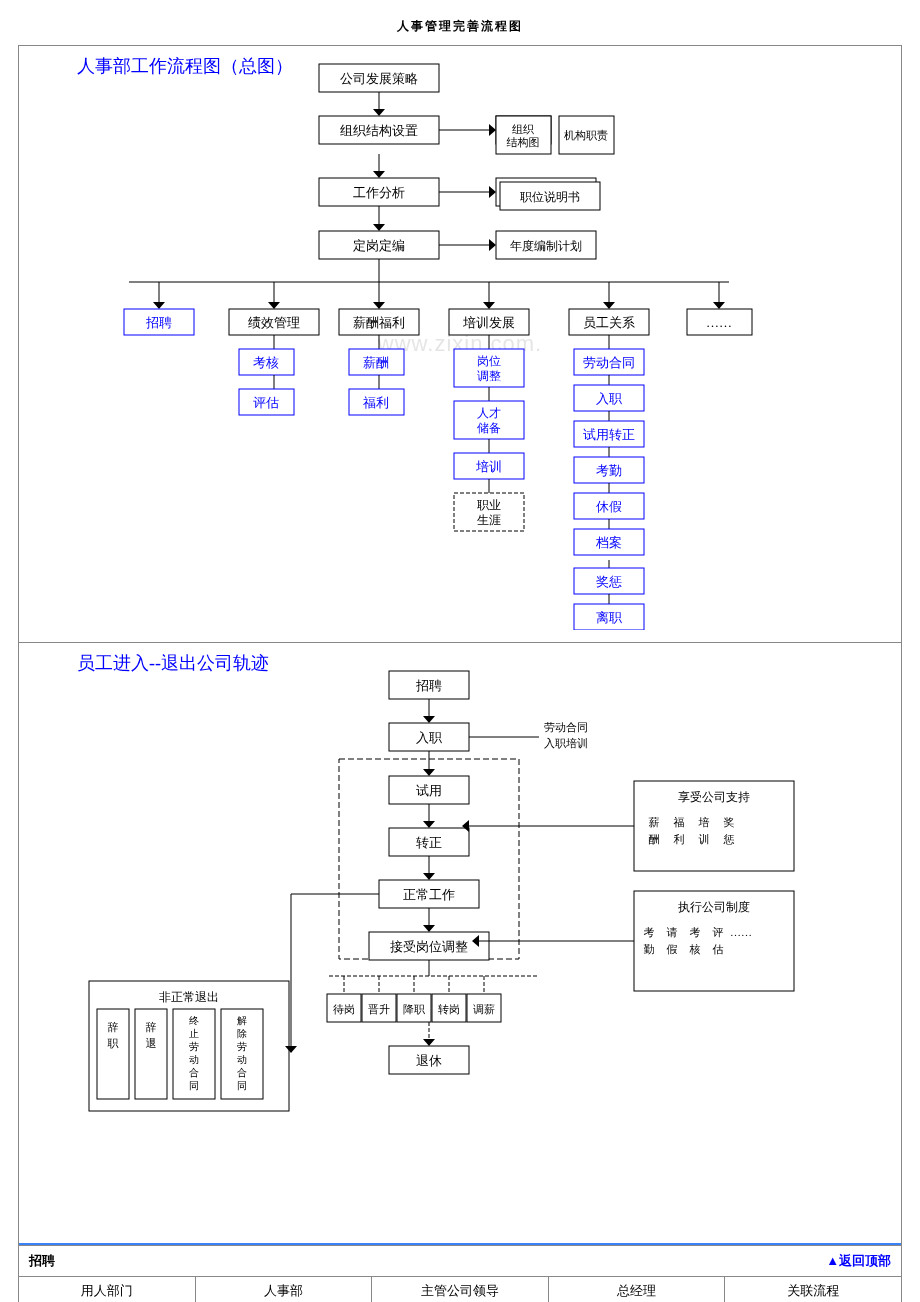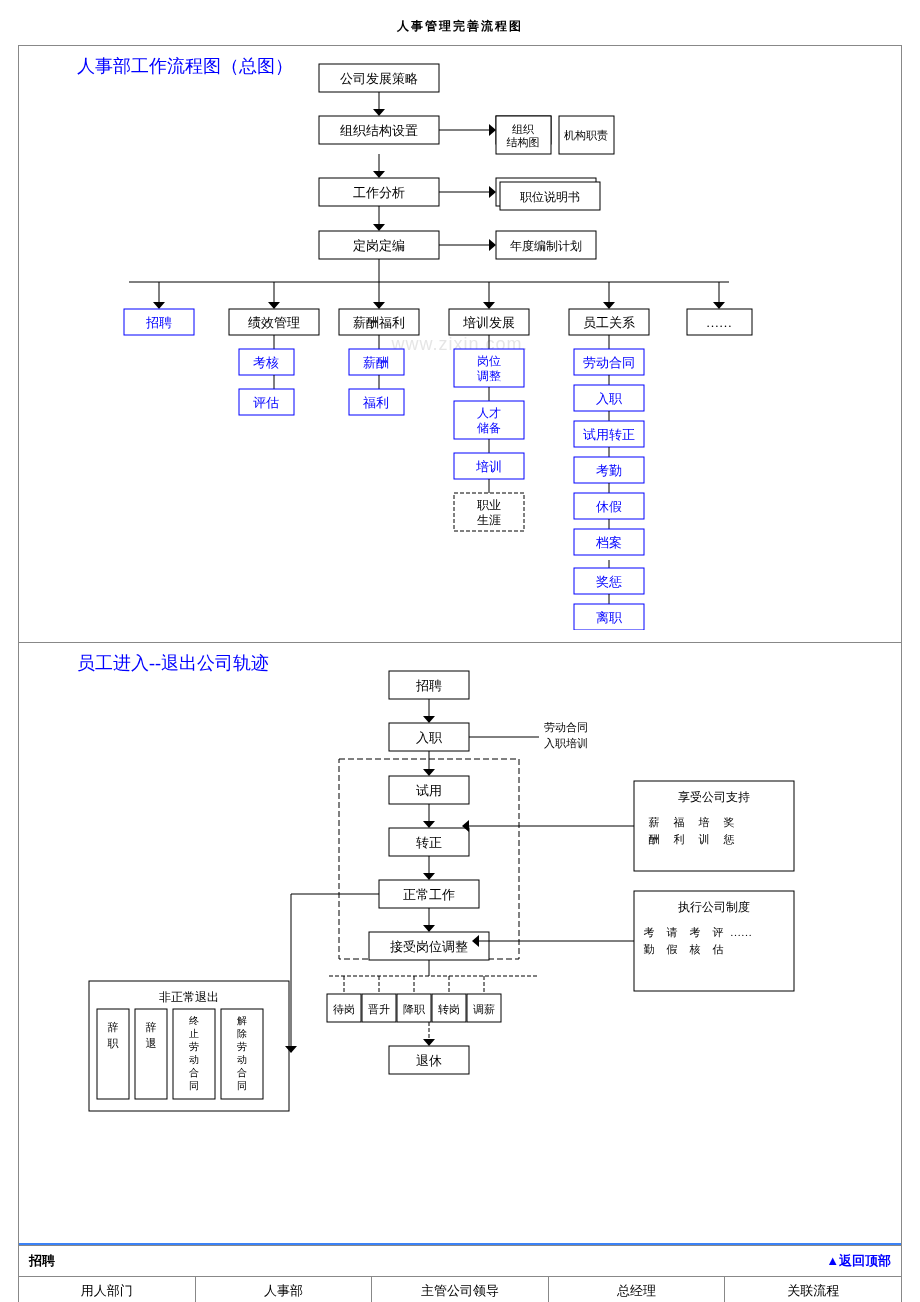--- a/index.html
+++ b/index.html
@@ -39,21 +39,21 @@
       left: 10px;
       margin-left: 48px;
     }
     
     .watermark {
       position: absolute;
       top: 50%;
       left: 50%;
       transform: translate(-50%, -50%);
       color: #ccc;
-      font-size: 18px;
+      font-size: 22px;
       font-family: Arial, sans-serif;
       white-space: nowrap;
       pointer-events: none;
       opacity: 0.5;
       letter-spacing: 1px;
     }
     
     .mid-section {
       border-bottom: 2px solid #3b82f6;
       padding: 8px 10px;

